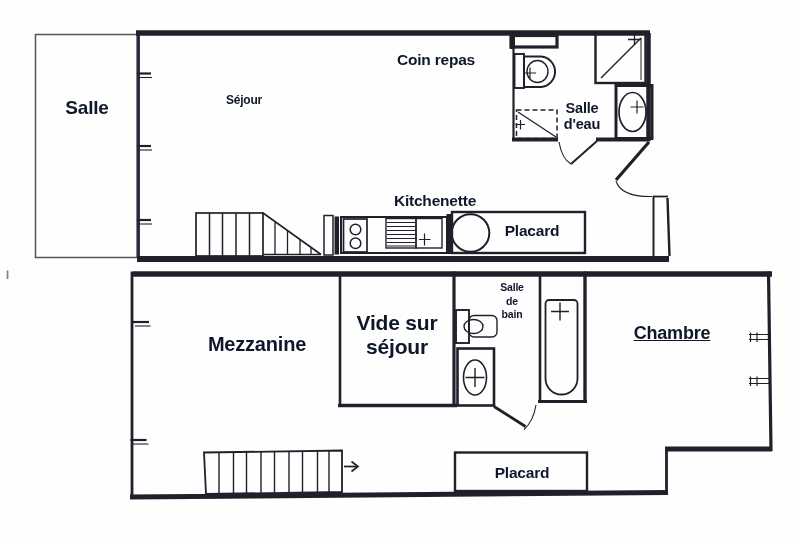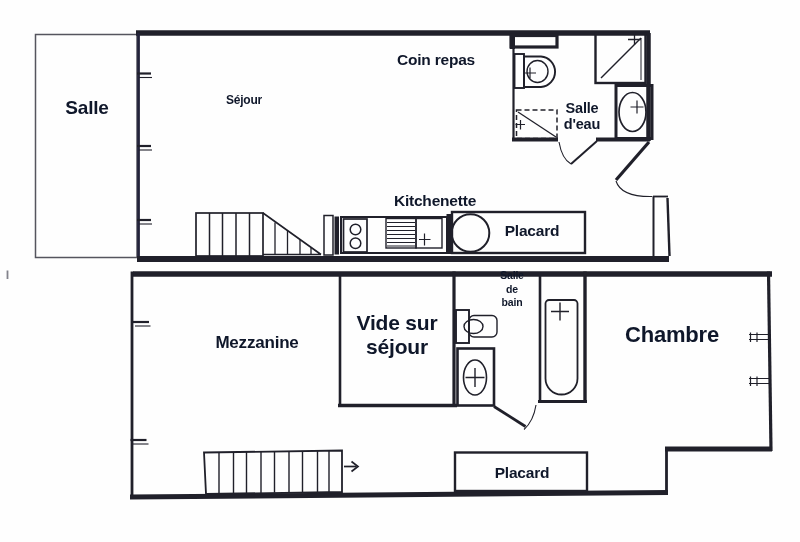--- a/index.html
+++ b/index.html
@@ -11,24 +11,24 @@
   .lbl{
     position:absolute;font-weight:bold;color:#0f172a;text-align:center;
     letter-spacing:-0.2px;line-height:1.13;
   }
   .lbl-balcon     {left:47px;  top:97px;  width:80px;  font-size:19px;}
   .lbl-sejour     {left:199px; top:94px;  width:90px;  font-size:12px;}
   .lbl-coin-repas {left:390px; top:51px;  width:92px;  font-size:15.5px;}
   .lbl-kitchenette{left:387px; top:180px; width:96px;  font-size:15.5px;margin-top:12px;}
   .lbl-salle-eau  {left:556px; top:100px;  width:52px;  font-size:14.5px;}
   .lbl-placard-u  {left:496px; top:222px; width:72px;  font-size:15.5px;}
-  .lbl-mezzanine  {left:206px; top:333px; width:102px; font-size:17px;}
+  .lbl-mezzanine  {left:206px; top:333px; width:102px; font-size:20px;}
   .lbl-vide       {left:355px; top:311px; width:84px;  font-size:21px;}
-  .lbl-salle-bain {left:497px; top:269px; width:30px;  font-size:10.5px;line-height:1.3;text-align:center;}
-  .lbl-chambre    {left:620px; top:323px; width:104px; font-size:22px;}
+  .lbl-salle-bain {left:497px; top:281px; width:30px;  font-size:10.5px;line-height:1.3;text-align:center;}
+  .lbl-chambre    {left:620px; top:323px; width:104px; font-size:18px;text-decoration:underline;}
   .lbl-placard-l  {left:486px; top:464px; width:72px;  font-size:15.5px;}
 </style>
 </head>
 <body>
 
 <div class="canvas">
 
   <svg class="plan-svg" width="800" height="542" viewBox="0 0 800 542" fill="none" stroke="#20202a">
 
     <g>

